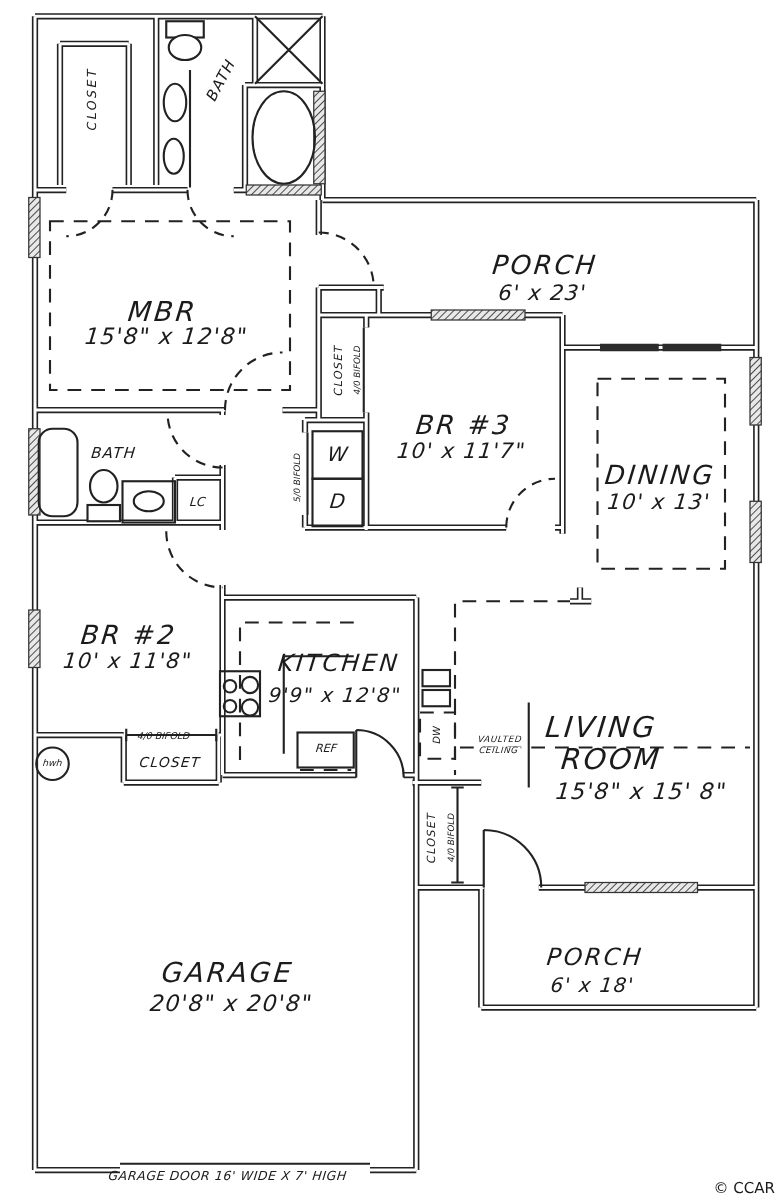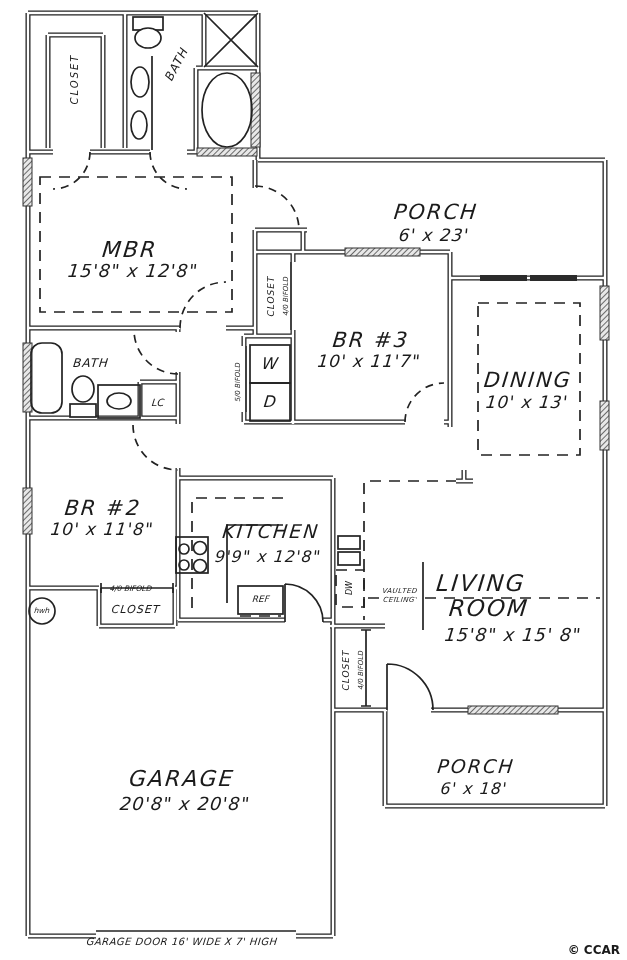--- a/index.html
+++ b/index.html
@@ -14,21 +14,21 @@
   .dash-f{fill:none;stroke:#222;stroke-width:1.7;stroke-dasharray:8 6;}
   .darkbar{fill:#2b2b2b;stroke:none;}
   .win{fill:url(#hatch);stroke:#333;stroke-width:1;}
   .lbl{position:absolute;font-style:italic;white-space:nowrap;transform:translate(-50%,-50%) skewX(-6deg);
        line-height:1.05;text-align:center;}
   .v{transform:translate(-50%,-50%) rotate(-90deg);}
   .bathrot{transform:translate(-50%,-50%) rotate(-62deg);}
   .room{letter-spacing:2px;}
   .dims{letter-spacing:1px;}
   .tiny{letter-spacing:.5px;}
-  .cc{position:absolute;right:7px;top:943px;font-size:12px;font-weight:bold;color:#1a1a1a;
+  .cc{position:absolute;right:7px;top:943px;font-size:12px;font-weight:normal;color:#1a1a1a;
       font-style:normal;transform:none;text-align:right;}
 </style>
 </head>
 <body>
 
 <div id="stage">
 
   <svg id="plan-svg" width="627" height="960" viewBox="0 0 627 960">
     <defs>
       <pattern id="hatch" width="4" height="4" patternUnits="userSpaceOnUse" patternTransform="rotate(45)">

